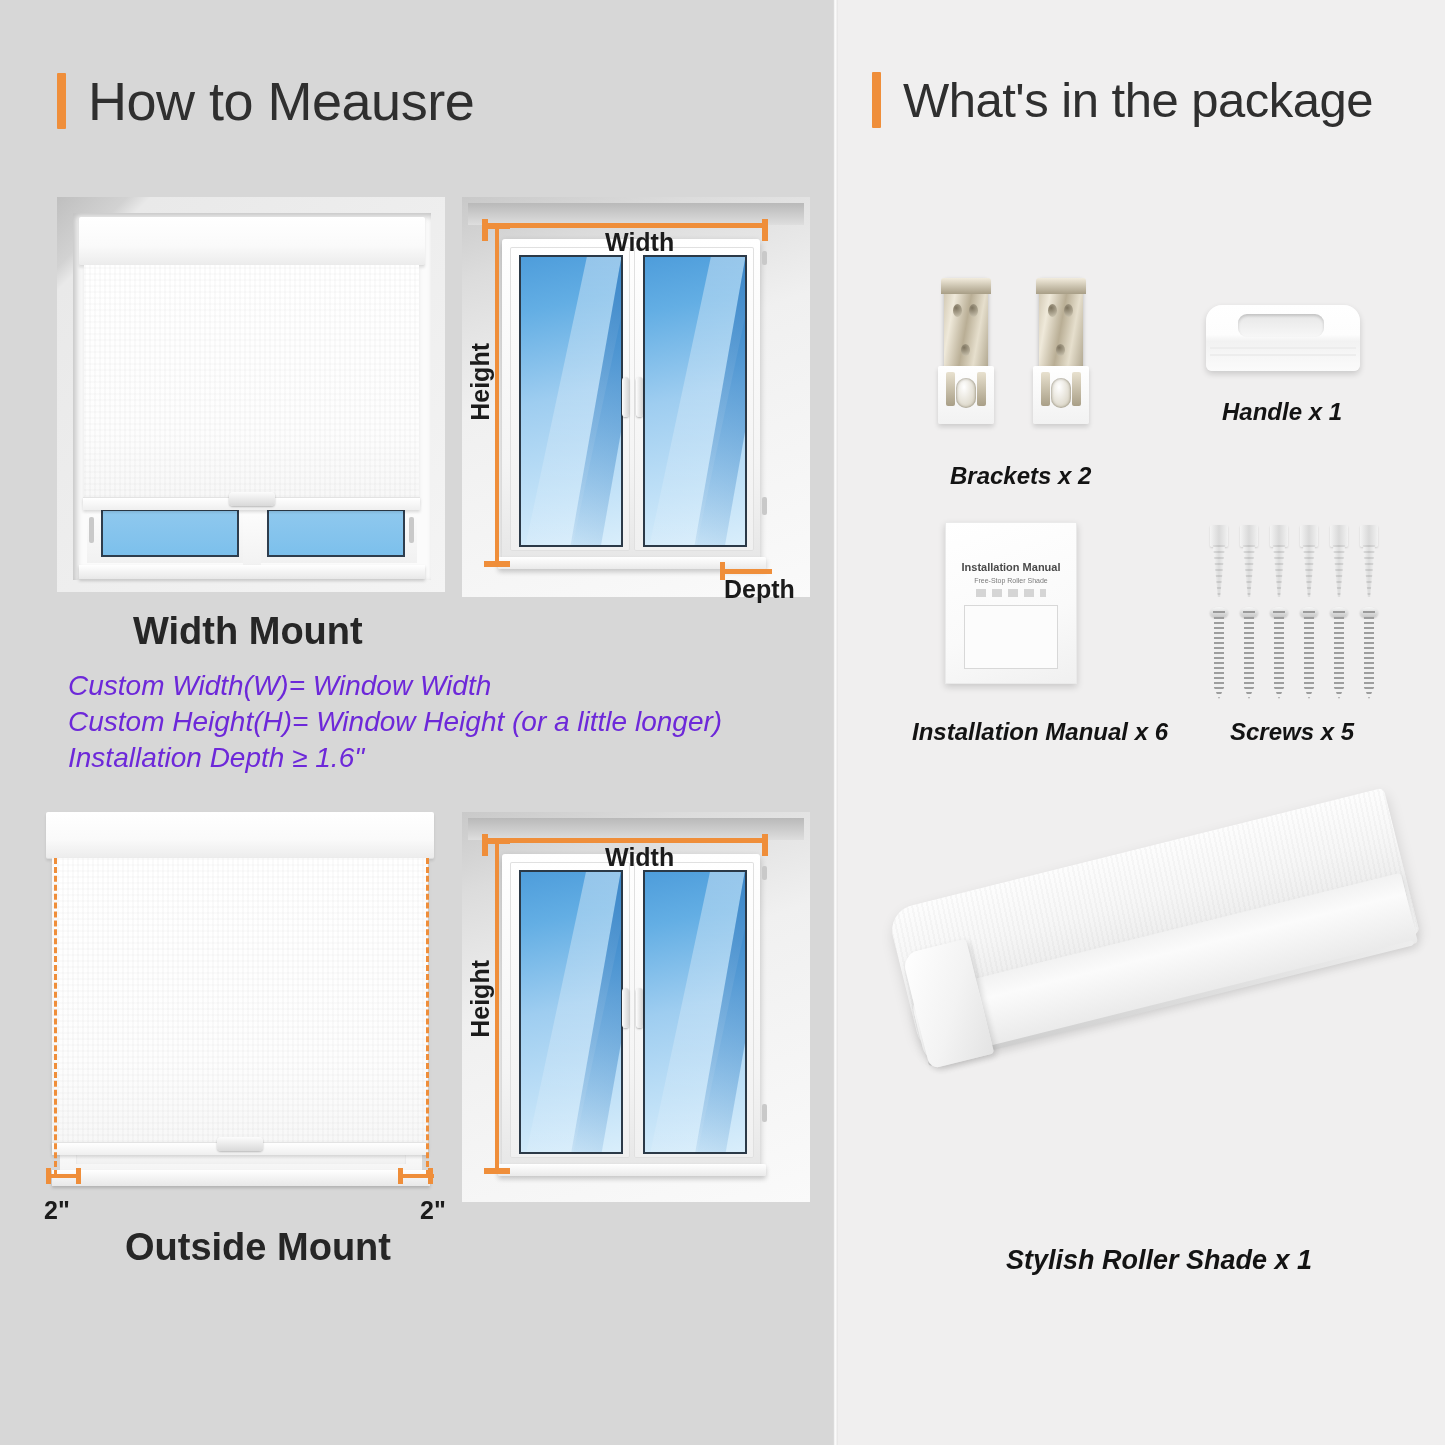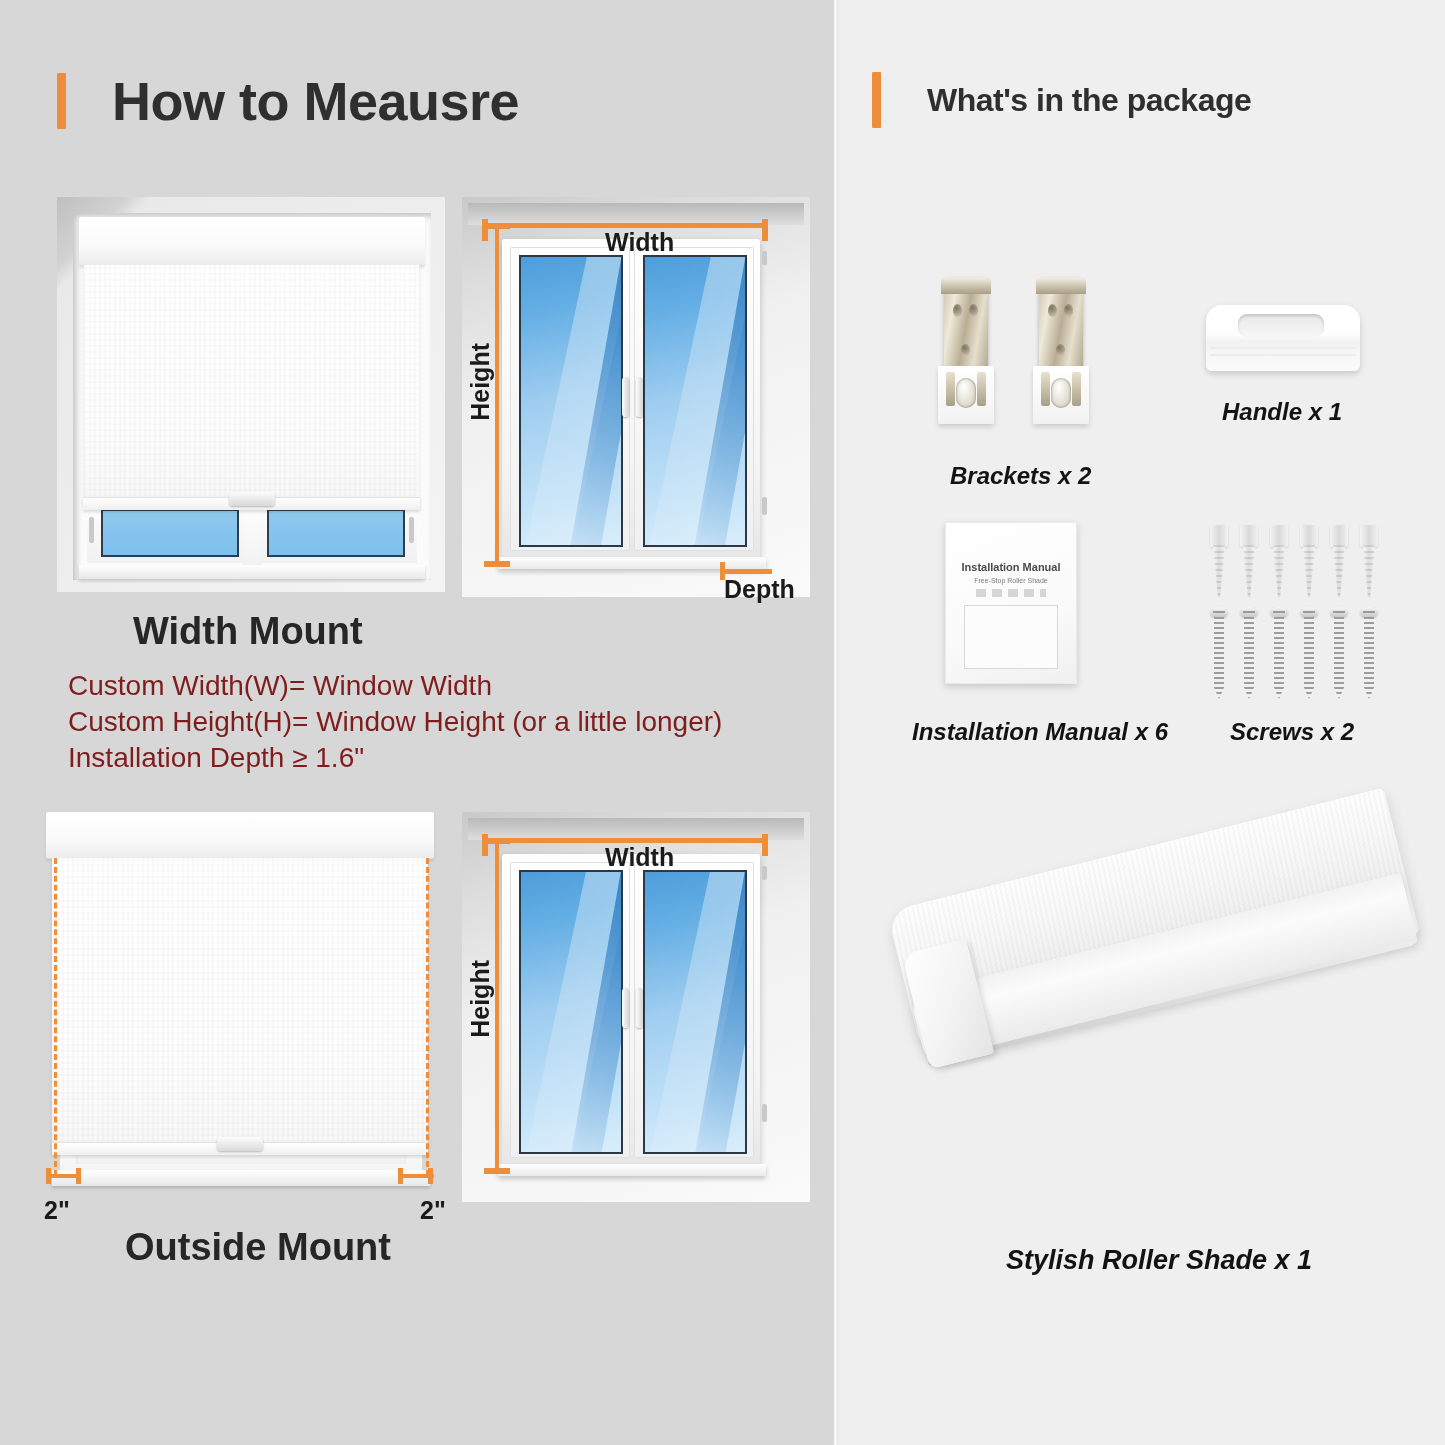--- a/index.html
+++ b/index.html
@@ -14,28 +14,28 @@
   
   .panel{position:absolute;top:0;height:1445px;}
   #left-panel{left:0;width:833px;background:#d7d7d7;}
   #divider{position:absolute;left:833px;top:0;width:5px;height:1445px;
            background:linear-gradient(90deg,#cfcfcf,#ffffff 40%,#e4e3e3);}
   #right-panel{left:838px;width:607px;background:#f0efef;}
 
   
   .heading{position:absolute;display:flex;align-items:center;gap:22px;}
   .accent-bar{width:9px;height:56px;background:#ef8e3a;border-radius:1px;flex:none;}
-  .heading-text{font-size:54px;font-weight:bold;color:#2f2f2f;letter-spacing:-.5px;white-space:nowrap;margin-left:24px;}
+  .heading-text{font-size:54px;font-weight:normal;color:#2f2f2f;letter-spacing:-.5px;white-space:nowrap;}
   #heading-left{left:57px;top:70px;}
   #heading-right{left:872px;top:72px;}
-  #heading-right .heading-text{font-size:32px;}
+  #heading-right .heading-text{font-size:49px;}
 
   
   .mount-title{position:absolute;font-size:38px;font-weight:bold;color:#262626;white-space:nowrap;}
-  .body-line{position:absolute;font-size:28px;color:#7f1d1d;white-space:nowrap;}
+  .body-line{position:absolute;font-size:28px;color:#6d28d9;white-space:nowrap;font-style:italic;}
   .pkg-label{position:absolute;font-size:24px;font-weight:bold;font-style:italic;color:#131313;white-space:nowrap;}
 
   
   .illus{position:absolute;}
 
   
   #inside-shade{left:57px;top:197px;width:388px;height:395px;}
   .wall-recess{position:absolute;inset:0;
      background:linear-gradient(135deg,#bfbfbf 0%,#d2d2d2 9%,#e9e9e9 12%,#f4f4f4 100%);}
   .recess-inner{position:absolute;left:16px;top:16px;right:14px;bottom:12px;
@@ -400,21 +400,21 @@
         </div>
       <div class="screw" style="left:122px;top:82px;">
           <div class="screw-head"></div>
           <div class="screw-shaft"></div>
         </div>
       <div class="screw" style="left:152px;top:82px;">
           <div class="screw-head"></div>
           <div class="screw-shaft"></div>
         </div>
     </div>
-    <div class="pkg-label" style="left:392px;top:718px;">Screws  x 2</div>
+    <div class="pkg-label" style="left:392px;top:718px;">Screws  x 5</div>
 
     <div id="roller-shade" style="left:67px;top:885px;">
       <div class="rs-tube"></div>
       <div class="rs-roll"></div>
       <div class="rs-edge"></div>
       <div class="rs-cap"></div>
     </div>
     <div class="pkg-label" style="left:168px;top:1245px;font-size:27px;">Stylish Roller Shade x 1</div>
   </div>
 </div>

